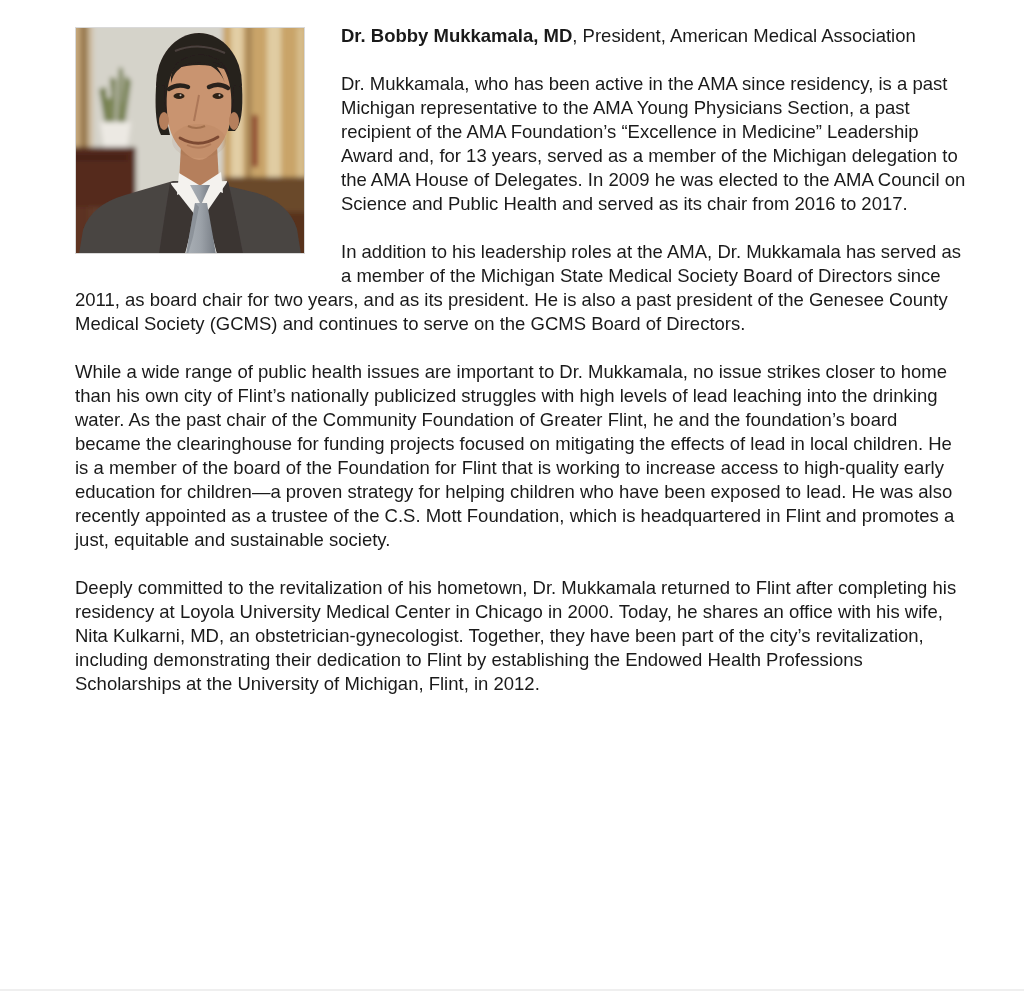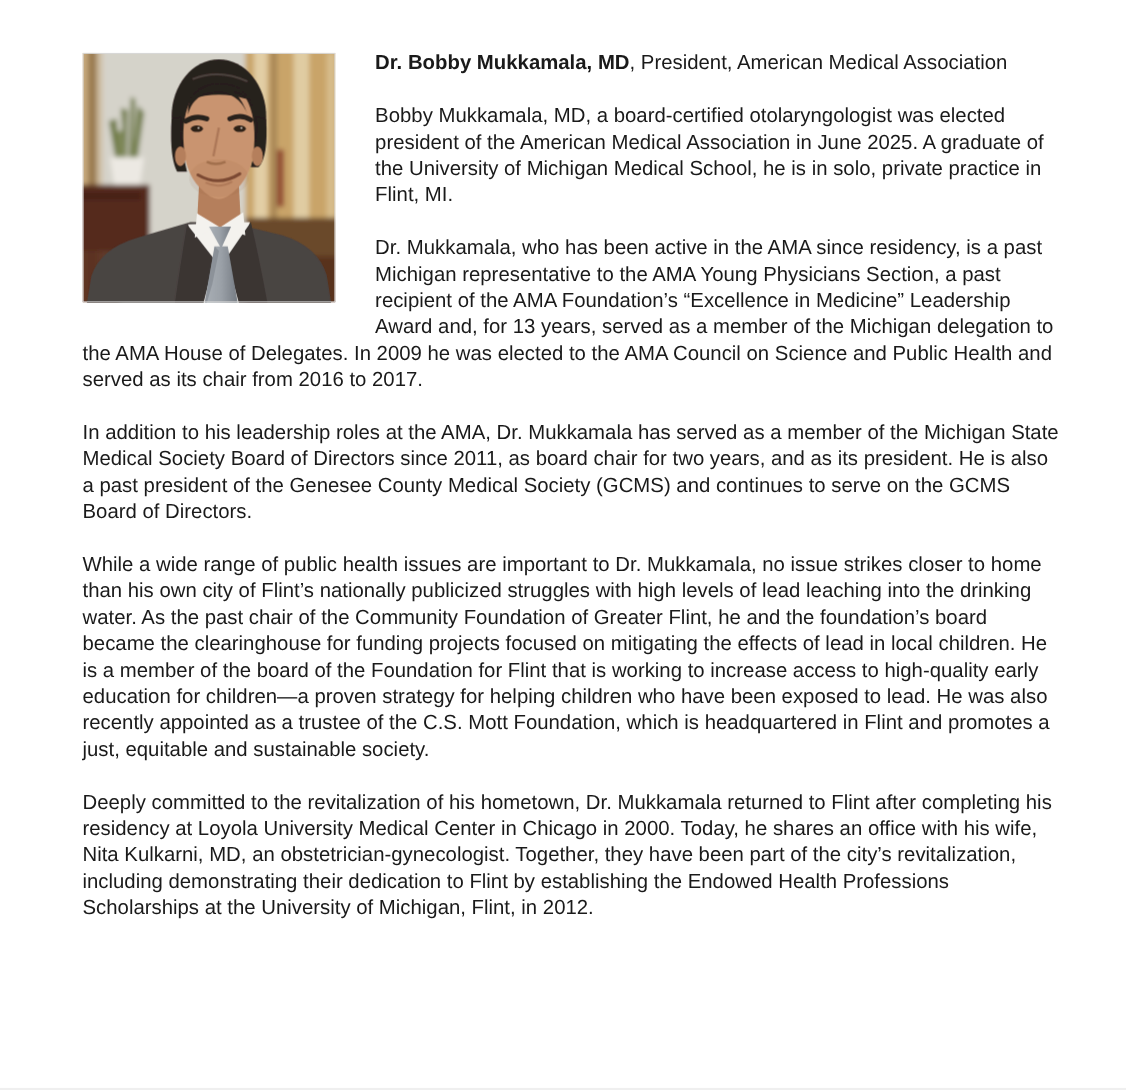--- a/index.html
+++ b/index.html
@@ -15,21 +15,21 @@
     position: relative;
     width: 1024px;
     min-height: 991px;
     background: var(--page-bg, #ffffff);
     overflow: hidden;
   }
 
   .article {
     margin-left: 75px;
     width: 893px;
-    padding-top: 45px;
+    padding-top: 24px;
     font-size: 18.5px;
     line-height: 24px;
   }
 
   .article p { margin: 0 0 24px 0; }
   .article p:last-child { margin-bottom: 0; }
 
   .byline strong { font-weight: bold; }
 
   figure.portrait {
@@ -165,21 +165,20 @@
 
           <ellipse cx="124" cy="114" rx="27" ry="17" fill="#7a4a33" opacity="0.08"></ellipse>
         </g>
 
         <rect x="0.5" y="0.5" width="229" height="226" fill="none" stroke="#d9d9d9" stroke-width="1"></rect>
       </svg>
     </figure>
 
     <p class="byline"><strong>Dr. Bobby Mukkamala, MD</strong><span>, President, American Medical Association</span></p>
 
-    <p>Bobby Mukkamala, MD, a board-certified otolaryngologist was elected president of the American Medical Association in June 2025. A graduate of the University of Michigan Medical School, he is in solo, private practice in Flint, MI.</p>
     <p>Dr. Mukkamala, who has been active in the AMA since residency, is a past Michigan representative to the AMA Young Physicians Section, a past recipient of the AMA Foundation’s “Excellence in Medicine” Leadership Award and, for 13 years, served as a member of the Michigan delegation to the AMA House of Delegates. In 2009 he was elected to the AMA Council on Science and Public Health and served as its chair from 2016 to 2017.</p>
     <p>In addition to his leadership roles at the AMA, Dr. Mukkamala has served as a member of the Michigan State Medical Society Board of Directors since 2011, as board chair for two years, and as its president. He is also a past president of the Genesee County Medical Society (GCMS) and continues to serve on the GCMS Board of Directors.</p>
     <p>While a wide range of public health issues are important to Dr. Mukkamala, no issue strikes closer to home than his own city of Flint’s nationally publicized struggles with high levels of lead leaching into the drinking water. As the past chair of the Community Foundation of Greater Flint, he and the foundation’s board became the clearinghouse for funding projects focused on mitigating the effects of lead in local children. He is a member of the board of the Foundation for Flint that is working to increase access to high-quality early education for children—a proven strategy for helping children who have been exposed to lead. He was also recently appointed as a trustee of the C.S. Mott Foundation, which is headquartered in Flint and promotes a just, equitable and sustainable society.</p>
     <p>Deeply committed to the revitalization of his hometown, Dr. Mukkamala returned to Flint after completing his residency at Loyola University Medical Center in Chicago in 2000. Today, he shares an office with his wife, Nita Kulkarni, MD, an obstetrician-gynecologist. Together, they have been part of the city’s revitalization, including demonstrating their dedication to Flint by establishing the Endowed Health Professions Scholarships at the University of Michigan, Flint, in 2012.</p>
 
   </article>
 
   <div class="bottom-edge"></div>
 </div>
 

